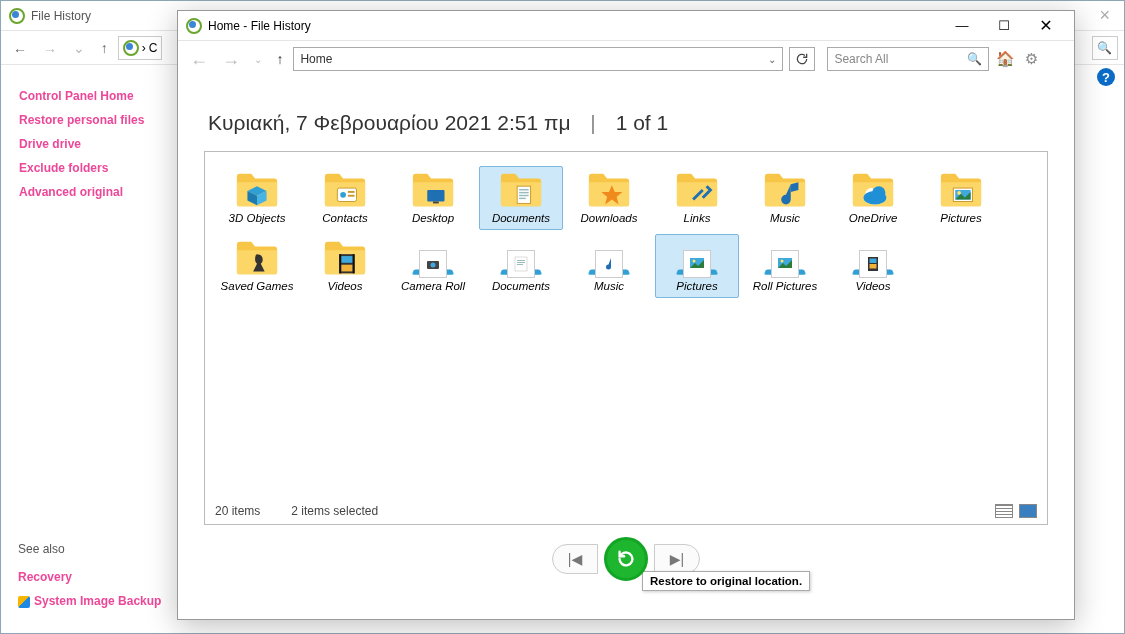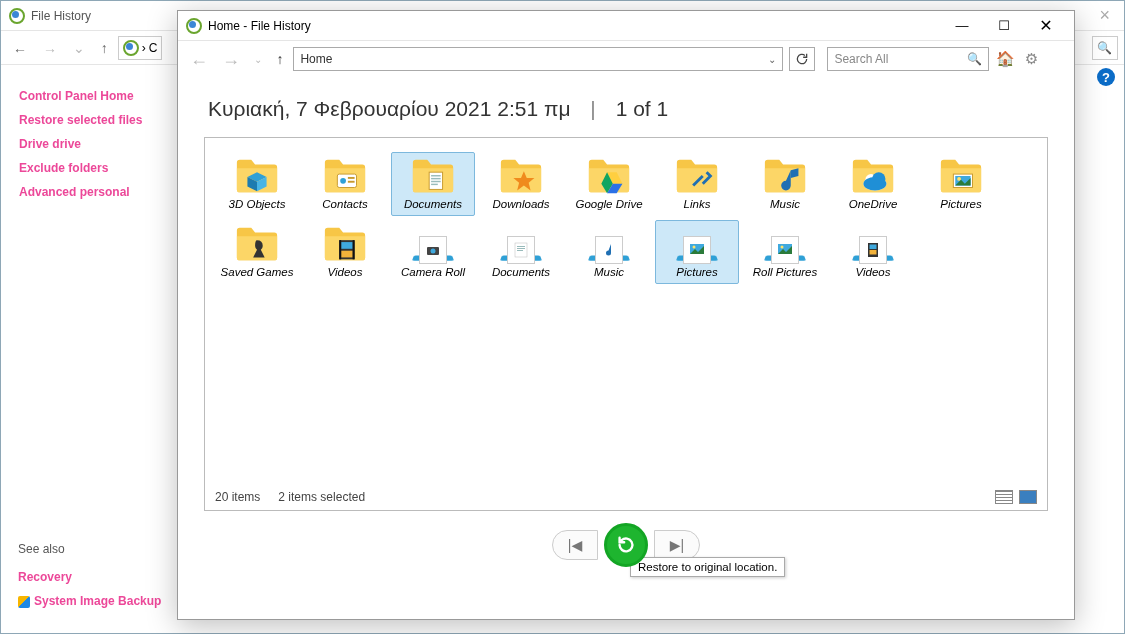--- a/index.html
+++ b/index.html
@@ -37,45 +37,45 @@
 .nav-arrow { font-size: 18px; color: #bbb; padding: 0 4px; }
 .nav-up { font-size: 14px; color: #333; padding: 0 4px; }
 .addr-bar { flex: 0 0 490px; height: 24px; border: 1px solid #aaa; display: flex; align-items: center; padding: 8px 6px; font-size: 12px; color: #333; }
 .addr-bar .dd { margin-left: auto; color: #666; font-size: 10px; }
 .refresh-btn { width: 26px; height: 24px; border: 1px solid #aaa; display: flex; align-items: center; justify-content: center; }
 .search-box { flex: 0 0 162px; height: 24px; border: 1px solid #aaa; display: flex; align-items: center; padding: 0 6px; color: #888; margin-left: 6px; }
 .search-box .mag { margin-left: auto; color: #666; }
 .ico-btn { width: 20px; height: 20px; display: flex; align-items: center; justify-content: center; color: #888; font-size: 15px; }
 
 .inner-content { padding: 14px 26px 6px; }
-.banner { font-size: 21px; color: #333; margin: 6px 0 16px 4px; }
+.banner { font-size: 21px; color: #333; margin: 20px 0 16px 4px; }
 .banner .sep { color: #888; margin: 0 14px; font-weight: 300; }
 
 .files-box { border: 1px solid #bbb; height: 374px; padding: 14px 10px 6px; position: relative; }
 .grid { display: grid; grid-template-columns: repeat(9, 84px); gap: 4px 4px; justify-content: start; }
 .item { width: 84px; display: flex; flex-direction: column; align-items: center; text-align: center; padding: 3px 0; border: 1px solid transparent; border-radius: 2px; font-style: italic; }
 .item.sel { background: #cde8f8; border-color: #7cb8dd; }
 .item .lab { font-size: 11.5px; line-height: 1.2; margin-top: 2px; max-width: 80px; }
 
 .folder-ico { width: 46px; height: 40px; position: relative; }
 .folder-ico svg { width: 46px; height: 40px; }
 
 .lib-ico { width:46px; height:40px; display:flex; align-items:flex-end; justify-content:center; position:relative;}
 .lib-base { width:40px; height:8px; background:#2fa0d6; border-radius:2px; transform: perspective(60px) rotateX(50deg); position:absolute; bottom:2px;}
 .lib-sheet { width:28px; height:28px; background:#fff; border:1px solid #ccc; position:relative; z-index:1; display:flex; align-items:center; justify-content:center;}
 
-.status { position: absolute; left: 10px; bottom: 6px; font-size: 12px; color: #444; display: flex; gap: 18px; }
+.status { position: absolute; left: 10px; bottom: 6px; font-size: 12px; color: #444; display: flex; gap: 31px; }
 .view-btns { position: absolute; right: 10px; bottom: 6px; display: flex; gap: 6px; }
 .view-btn { width: 18px; height: 14px; border: 1px solid #888; }
 
 .bottom-nav { height: 56px; display: flex; align-items: center; justify-content: center; gap: 0; position: relative; }
 .pill-btn { width: 46px; height: 30px; border: 1px solid #ccc; border-radius: 16px; display: flex; align-items: center; justify-content: center; color: #777; font-size: 14px; background:#fbfbfb;}
 .restore-btn { width: 44px; height: 44px; border-radius: 50%; background: #1eb52f; border: 3px solid #13a524; display: flex; align-items: center; justify-content: center; color: #fff; margin: 0 6px; position:relative; z-index:2;}
 .restore-btn svg { width: 22px; height: 22px; }
-.tooltip { position: absolute; left: 452px; top: 40px; background: #fff; border: 1px solid #aaa; padding: 3px 7px; font-size: 11.5px; box-shadow: 1px 1px 3px rgba(0,0,0,.2); white-space: nowrap; }
+.tooltip { position: absolute; left: 464px; top: 40px; background: #fff; border: 1px solid #aaa; padding: 3px 7px; font-size: 11.5px; box-shadow: 1px 1px 3px rgba(0,0,0,.2); white-space: nowrap; font-weight: bold; }
 
 .fh-small-ico { width:16px; height:16px; display:inline-block; position:relative;}
 .fh-small-ico::before{content:"";position:absolute;inset:0;border-radius:50%;border:2px solid #6aa52e;}
 .fh-small-ico::after{content:"";position:absolute;left:3px;top:3px;width:7px;height:7px;border-radius:50%;background:#3c86d6;}
 </style>
 </head>
 <body>
 
 <div class="outer-win">
   <div class="outer-titlebar">
@@ -92,24 +92,24 @@
       <span class="fh-small-ico"></span>
       <span>›</span>
       <span>C</span>
     </div>
     <div style="flex:1"></div>
     <div style="width:26px;height:24px;border:1px solid #ccc;display:flex;align-items:center;justify-content:center;color:#888">🔍</div>
   </div>
   <div class="outer-body">
     <div class="sidebar">
       <div class="heading link">Control Panel Home</div>
-      <div class="link">Restore selected files</div>
+      <div class="link">Restore personal files</div>
       <div class="link">Drive drive</div>
       <div class="link">Exclude folders</div>
-      <div class="link">Advanced personal</div>
+      <div class="link">Advanced original</div>
       <div class="bottom">
         <div class="see-also">See also</div>
         <div class="link" style="margin-top:14px">Recovery</div>
         <div class="link"><span class="shield"></span><span>System Image Backup</span></div>
       </div>
     </div>
   </div>
   <div class="help-circle">?</div>
 </div>
 
@@ -169,49 +169,48 @@
             <div class="folder-ico"><svg viewBox="0 0 48 40">
                 <path d="M3 10 L3 6 Q3 3 6 3 L18 3 L22 8 L42 8 Q45 8 45 11 L45 34 Q45 37 42 37 L6 37 Q3 37 3 34 Z" fill="#f7c646"></path>
                 <path d="M3 12 L45 12 L45 34 Q45 37 42 37 L6 37 Q3 37 3 34 Z" fill="#fcd667"></path>
                 <rect x="16" y="18" width="20" height="14" rx="2" fill="#fff" stroke="#c89a2e"></rect>
                 <circle cx="22" cy="25" r="3" fill="#2fa0d6"></circle>
                 <rect x="27" y="21" width="7" height="2" fill="#c89a2e"></rect>
                 <rect x="27" y="25" width="7" height="2" fill="#c89a2e"></rect>
               </svg></div>
             <div class="lab">Contacts</div>
           </div>
+          <div class="item">
+            <div class="folder-ico"><svg viewBox="0 0 48 40">
+                <path d="M3 10 L3 6 Q3 3 6 3 L18 3 L22 8 L42 8 Q45 8 45 11 L45 34 Q45 37 42 37 L6 37 Q3 37 3 34 Z" fill="#f7c646"></path>
+                <path d="M3 12 L45 12 L45 34 Q45 37 42 37 L6 37 Q3 37 3 34 Z" fill="#fcd667"></path>
+                <rect x="18" y="20" width="18" height="12" rx="1" fill="#1f6fb3"></rect>
+                <rect x="24" y="32" width="6" height="2" fill="#444"></rect>
+              </svg></div>
+            <div class="lab">Desktop</div>
+          </div>
           <div class="item sel">
             <div class="folder-ico"><svg viewBox="0 0 48 40">
                 <path d="M3 10 L3 6 Q3 3 6 3 L18 3 L22 8 L42 8 Q45 8 45 11 L45 34 Q45 37 42 37 L6 37 Q3 37 3 34 Z" fill="#f7c646"></path>
                 <path d="M3 12 L45 12 L45 34 Q45 37 42 37 L6 37 Q3 37 3 34 Z" fill="#fcd667"></path>
                 <rect x="20" y="16" width="14" height="18" fill="#fff" stroke="#c89a2e"></rect>
                 <rect x="22" y="19" width="10" height="1.5" fill="#9bb"></rect>
                 <rect x="22" y="22" width="10" height="1.5" fill="#9bb"></rect>
                 <rect x="22" y="25" width="10" height="1.5" fill="#9bb"></rect>
                 <rect x="22" y="28" width="7" height="1.5" fill="#9bb"></rect>
               </svg></div>
             <div class="lab">Documents</div>
           </div>
           <div class="item">
             <div class="folder-ico"><svg viewBox="0 0 48 40">
                 <path d="M3 10 L3 6 Q3 3 6 3 L18 3 L22 8 L42 8 Q45 8 45 11 L45 34 Q45 37 42 37 L6 37 Q3 37 3 34 Z" fill="#f7c646"></path>
                 <path d="M3 12 L45 12 L45 34 Q45 37 42 37 L6 37 Q3 37 3 34 Z" fill="#fcd667"></path>
                 <path d="M27 15 L30 22 L38 22 L32 27 L34 35 L27 30 L20 35 L22 27 L16 22 L24 22 Z" fill="#f08a1d"></path>
               </svg></div>
             <div class="lab">Downloads</div>
-          </div>
-          <div class="item">
-            <div class="folder-ico"><svg viewBox="0 0 48 40">
-                <path d="M3 10 L3 6 Q3 3 6 3 L18 3 L22 8 L42 8 Q45 8 45 11 L45 34 Q45 37 42 37 L6 37 Q3 37 3 34 Z" fill="#f7c646"></path>
-                <path d="M3 12 L45 12 L45 34 Q45 37 42 37 L6 37 Q3 37 3 34 Z" fill="#fcd667"></path>
-                <polygon points="22,16 32,16 38,28 28,28" fill="#ffcf3f"></polygon>
-                <polygon points="22,16 28,28 22,38 16,28" fill="#11a561"></polygon>
-                <polygon points="28,28 38,28 32,38 22,38" fill="#2b71e6"></polygon>
-              </svg></div>
-            <div class="lab">Google Drive</div>
           </div>
           <div class="item">
             <div class="folder-ico"><svg viewBox="0 0 48 40">
                 <path d="M3 10 L3 6 Q3 3 6 3 L18 3 L22 8 L42 8 Q45 8 45 11 L45 34 Q45 37 42 37 L6 37 Q3 37 3 34 Z" fill="#f7c646"></path>
                 <path d="M3 12 L45 12 L45 34 Q45 37 42 37 L6 37 Q3 37 3 34 Z" fill="#fcd667"></path>
                 <path d="M20 30 L30 20" stroke="#1f6fb3" stroke-width="3"></path>
                 <path d="M30 18 L36 24 L30 18 Z" fill="#1f6fb3"></path>
                 <path d="M34 16 L38 20 L30 28" stroke="#1f6fb3" stroke-width="3" fill="none"></path>
               </svg></div>
             <div class="lab">Links</div>

